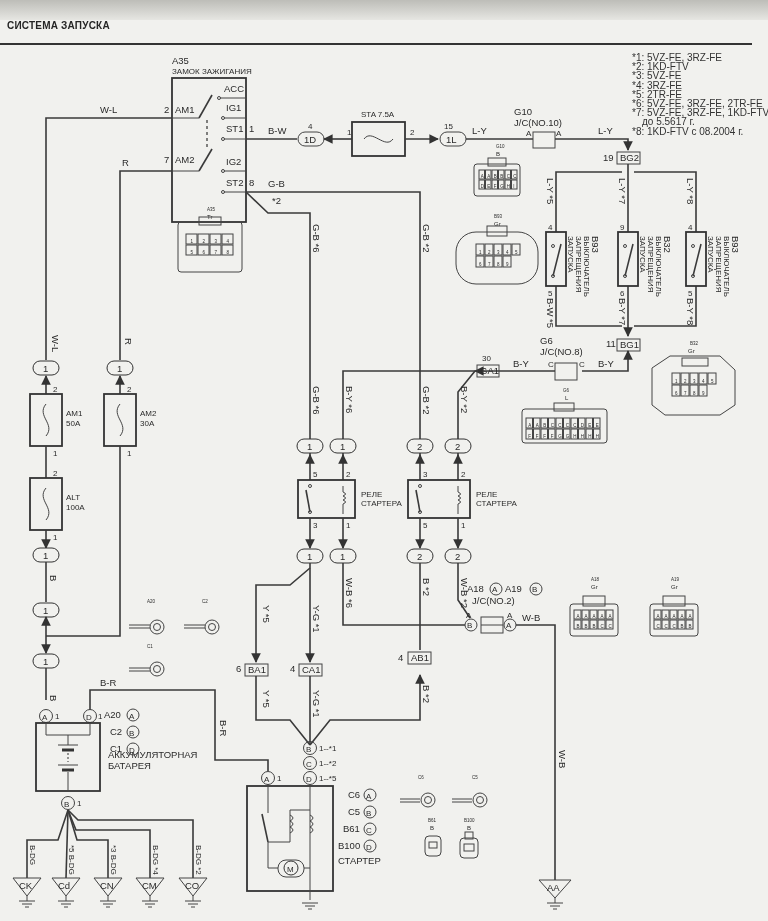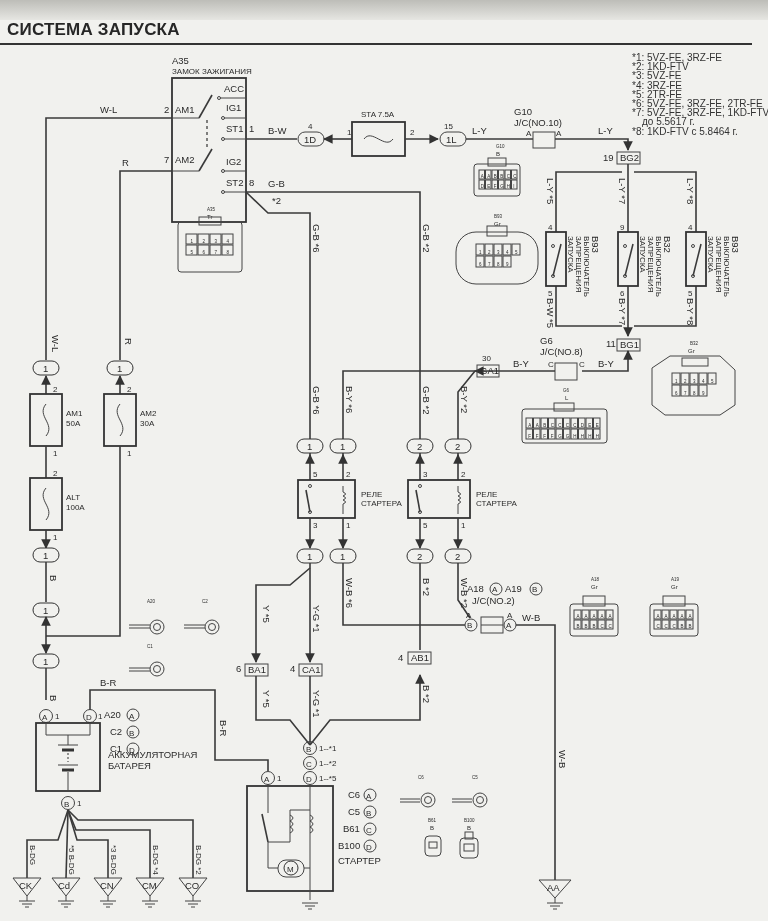--- a/index.html
+++ b/index.html
@@ -1,20 +1,20 @@
 <!DOCTYPE html>
 <html><head>
 <meta charset="utf-8">
 <style>
   html, body { margin: 0; padding: 0; background: #f1f1ee; }
   body { width: 768px; height: 921px; position: relative; overflow: hidden;
          font-family: "Liberation Sans", sans-serif; color: #2a2a2a; }
   .topband { position: absolute; left: 0; top: 0; width: 768px; height: 20px;
              background: linear-gradient(#bdbdb8, #e6e6e2); }
-  .page-title { position: absolute; left: 7px; top: 20px; font-size: 17px; font-weight: bold;
+  .page-title { position: absolute; left: 7px; top: 20px; font-size: 10px; font-weight: bold;
                 letter-spacing: 0.2px; color: #262626; }
   .title-rule { position: absolute; left: 0; top: 43px; width: 752px; height: 2px; background: #333; }
   .notes { position: absolute; left: 632px; top: 53px; font-size: 10px; line-height: 9.2px; color: #333; }
   .notes div { white-space: nowrap; }
   svg#diagram { position: absolute; left: 0; top: 0; }
   svg text { font-family: "Liberation Sans", sans-serif; fill: #2a2a2a; }
   .w { stroke: #3a3a3a; stroke-width: 1.6; fill: none; }
   .box { stroke: #333; stroke-width: 1.8; fill: none; }
   .thin { stroke: #444; stroke-width: 1; fill: none; }
   .lbl { font-size: 9.5px; }
@@ -30,21 +30,21 @@
 
 <div class="notes">
   <div>*1: 5VZ-FE, 3RZ-FE</div>
   <div>*2: 1KD-FTV</div>
   <div>*3: 5VZ-FE</div>
   <div>*4: 3RZ-FE</div>
   <div>*5: 2TR-FE</div>
   <div>*6: 5VZ-FE, 3RZ-FE, 2TR-FE</div>
   <div>*7: 5VZ-FE, 3RZ-FE, 1KD-FTV</div>
   <div style="padding-left:10px">     до 5.5617 г.</div>
-  <div>*8: 1KD-FTV с 5.8464 г.</div>
+  <div>*8: 1KD-FTV с 08.2004 г.</div>
 </div>
 
 <svg id="diagram" width="768" height="921" viewBox="0 0 768 921">
   <defs>
     <marker id="arr" viewBox="0 0 10 10" refX="9" refY="5" markerWidth="6" markerHeight="6" orient="auto-start-reverse">
       <path d="M0,0 L10,5 L0,10 z" fill="#333"></path>
     </marker>
   </defs>
 
   <g>

